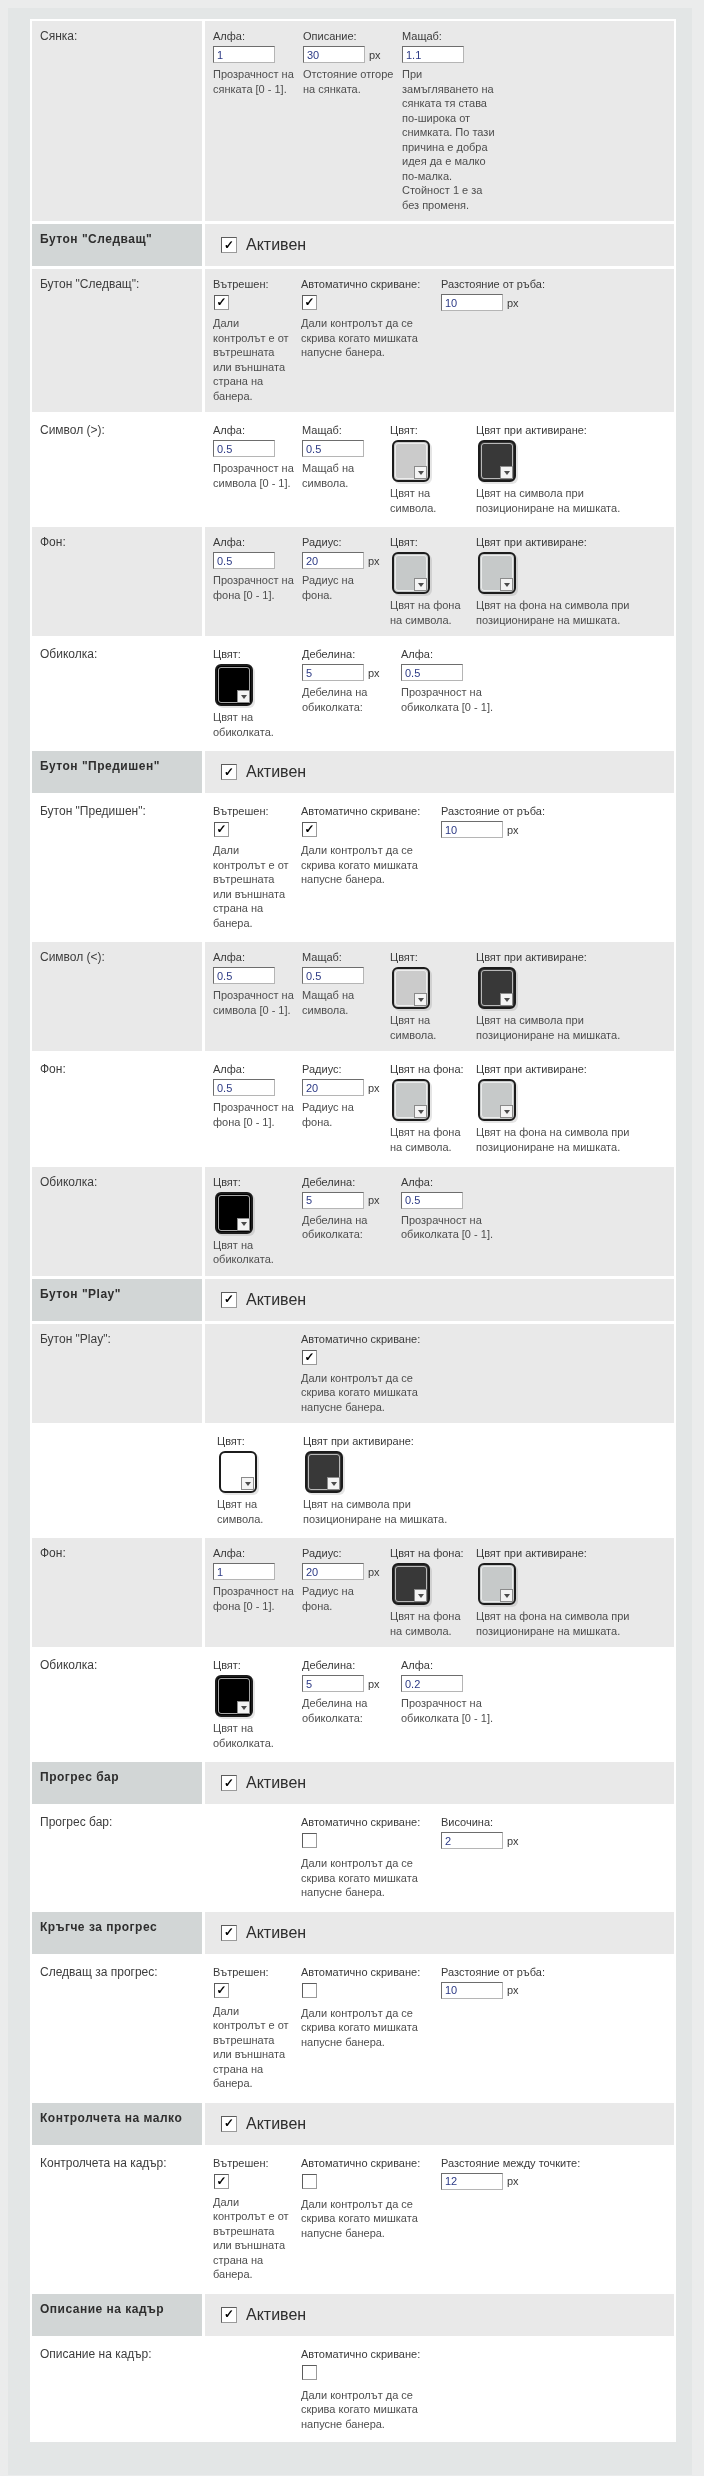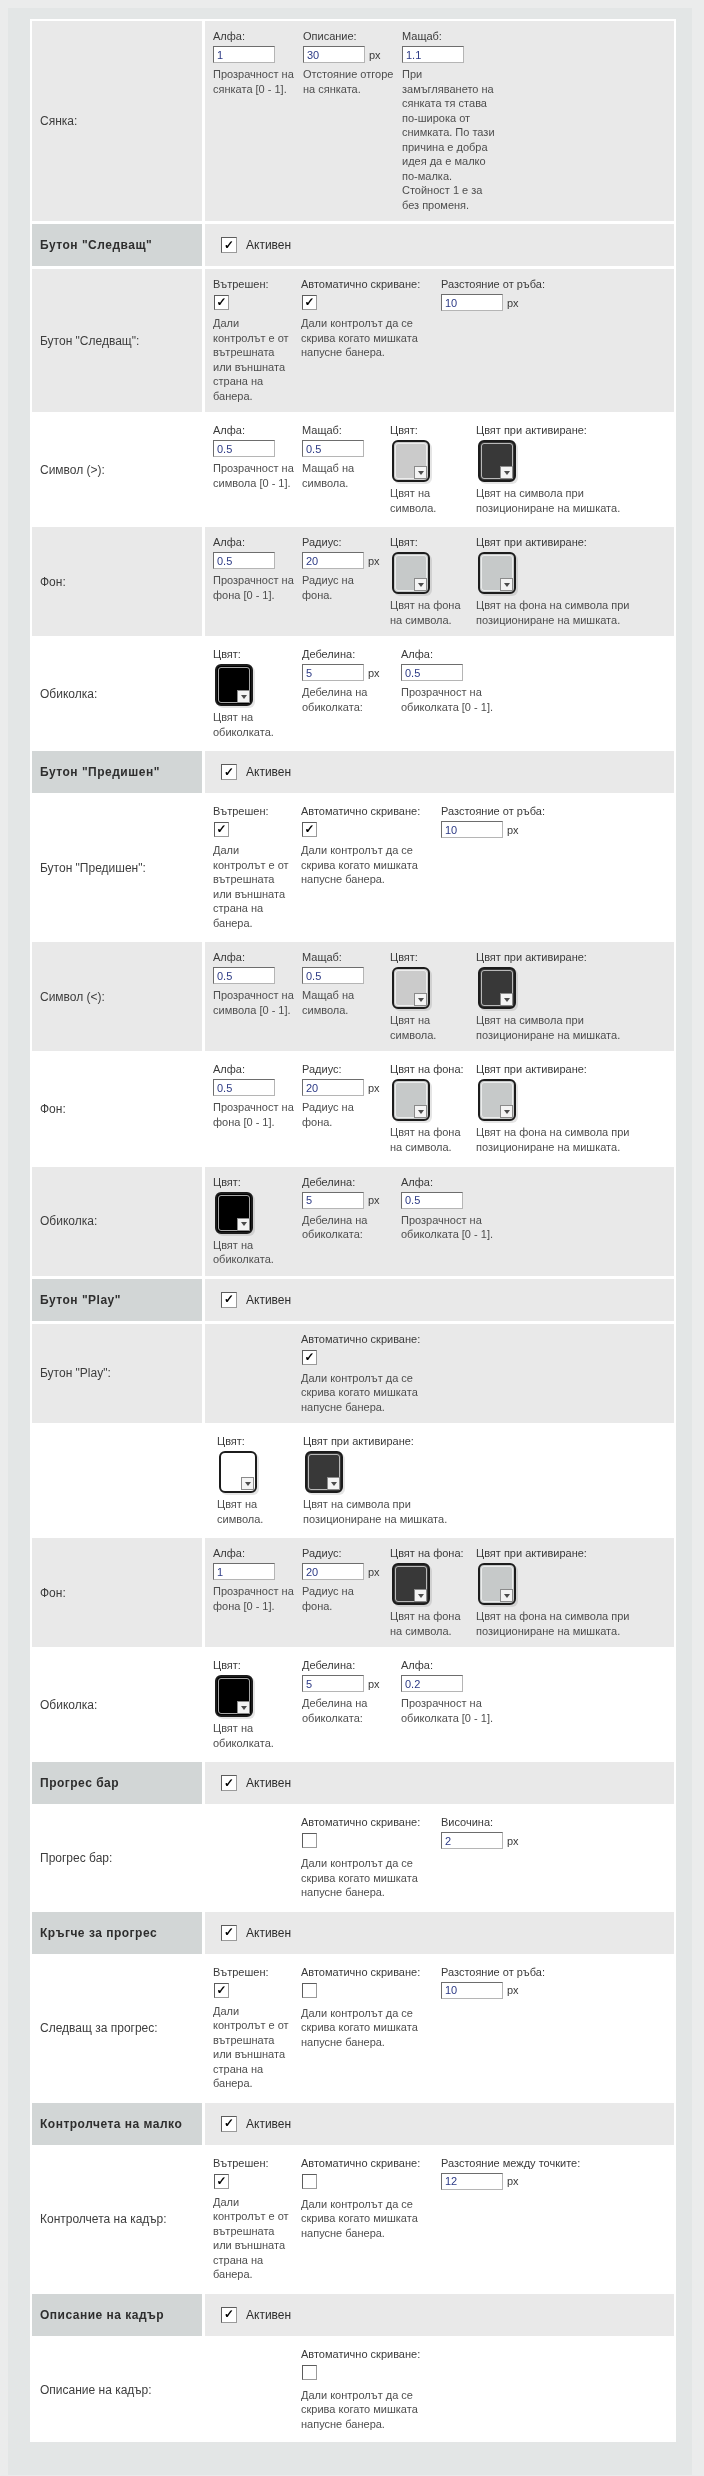--- a/index.html
+++ b/index.html
@@ -21,21 +21,21 @@
     padding:2px;
     width:646px;
     box-sizing:border-box;
   }
   .trow { display:flex; margin-bottom:3px; }
   .trow:last-child { margin-bottom:0; }
   .cell { box-sizing:border-box; }
   .label-cell {
     width:170px; flex:0 0 170px;
     margin-right:3px;
-    display:flex; align-items:center;
+    display:flex; align-items:flex-start;
     padding:8px 6px 8px 8px;
     font-size:12px;
   }
   .content-cell { flex:1 1 auto; padding:9px 8px 9px 8px; }
   .row-gray .cell { background:#e9e9e9; }
   .row-white .cell { background:#ffffff; }
   .section-row { min-height:42px; }
   .section-row .label-cell {
     background:#d2d6d6;
     font-weight:bold;
@@ -73,21 +73,21 @@
     border:1px solid #9a9a9a;
     border-top-color:#5c5c5c;
     border-left-color:#5c5c5c;
     display:inline-flex; align-items:center; justify-content:center;
     font-size:12px; font-weight:bold; line-height:11px; color:#000;
     box-sizing:content-box;
     cursor:default;
   }
   .field .cb { margin:1px 0 2px 1px; }
   .section-row .cb { width:14px; height:14px; flex-basis:14px; margin-left:8px; }
-  .cb-label { margin-left:9px; font-size:12px; color:#2e2e2e; }
+  .cb-label { margin-left:9px; font-size:16px; color:#2e2e2e; }
   .swatch {
     width:34px; height:38px;
     border:2px solid #1c1c1c;
     border-radius:6px;
     position:relative;
     margin:2px 0 2px 2px;
     box-shadow:2px 2px 0 rgba(0,0,0,0.10);
     cursor:pointer;
   }
   .swatch-inner {

